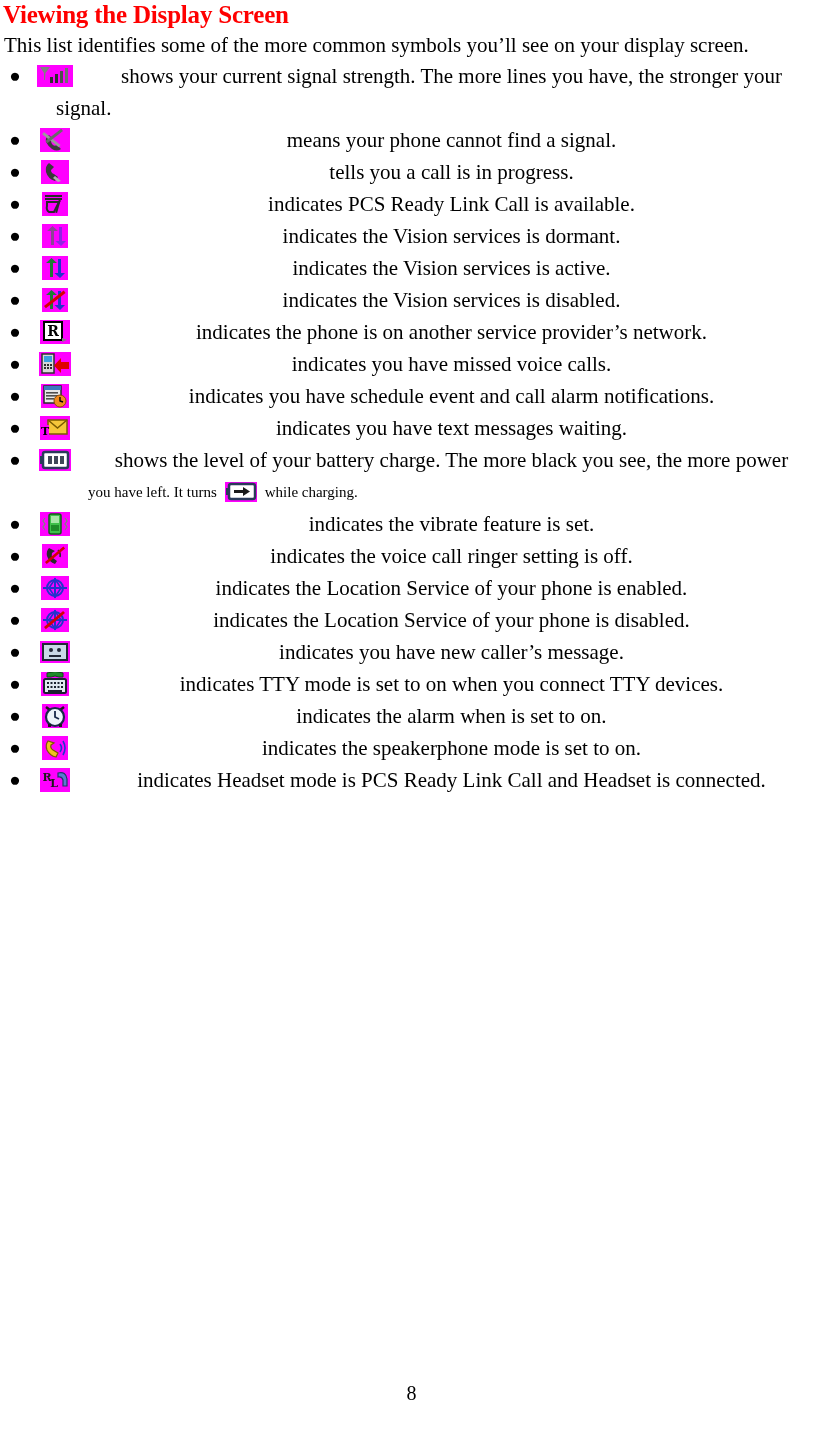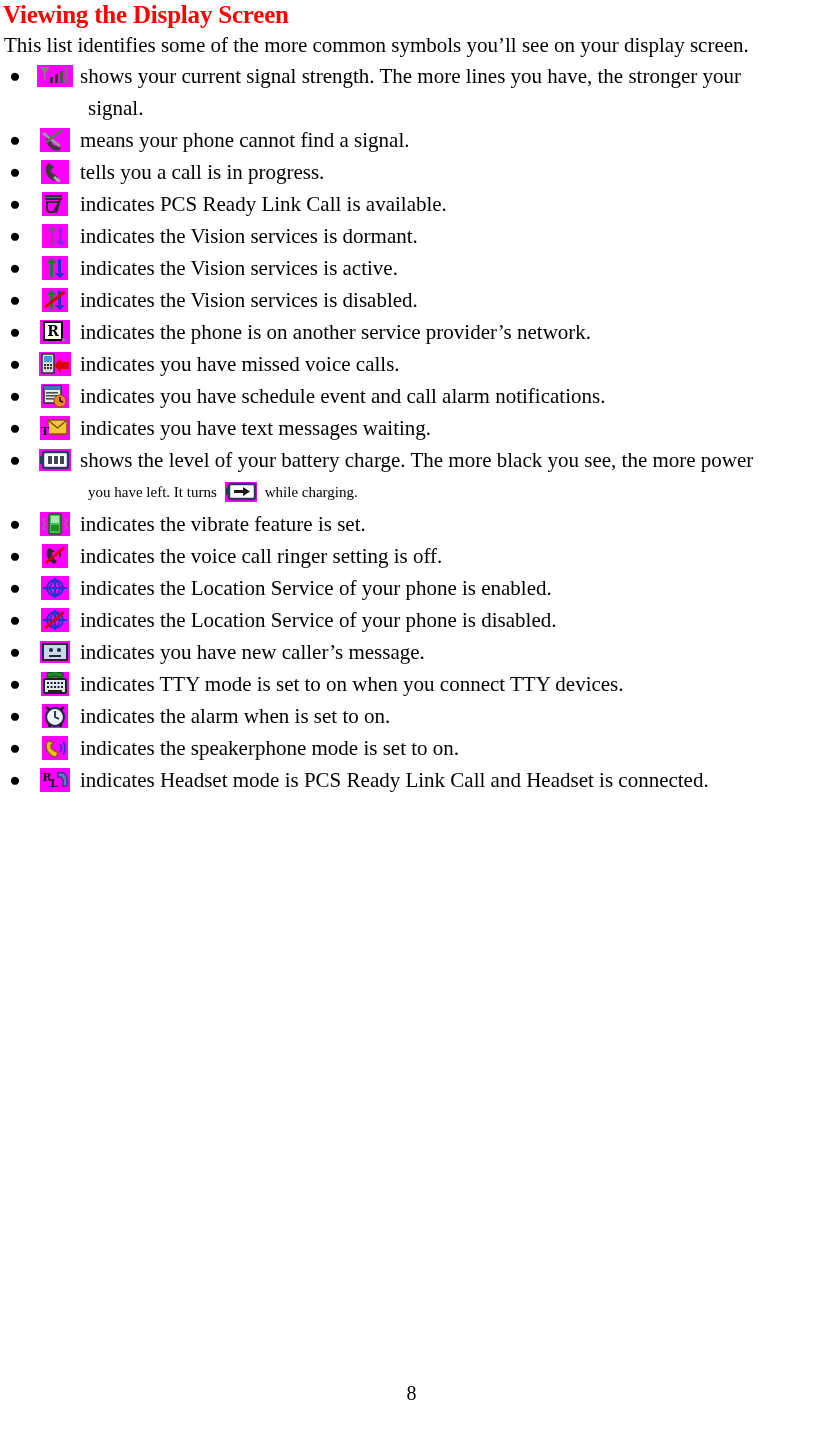--- a/index.html
+++ b/index.html
@@ -46,20 +46,21 @@
     position: absolute;
     left: 0;
     top: 60px;
     width: 823px;
   }
   .row {
     position: relative;
     display: flex;
     align-items: flex-start;
     min-height: 32px;
+    text-align: center;
   }
   .bullet {
     width: 30px;
     flex: 0 0 30px;
     text-align: center;
     font-size: 19px;
     line-height: 32px;
     color: #000;
   }
   .bullet::before {
@@ -74,21 +75,21 @@
   }
   .row-text {
     flex: 1 1 auto;
     font-size: 21px;
     line-height: 32px;
     white-space: nowrap;
   }
   .cont-text {
     font-size: 21px;
     line-height: 32px;
-    padding-left: 88px;
+    padding-left: 56px;
     white-space: nowrap;
   }
   .inline-wrap {
     display: flex;
     align-items: center;
     line-height: 32px;
     font-size: 15px;
     padding-left: 88px;
   }
   .inline-wrap .seg { white-space: nowrap; }

